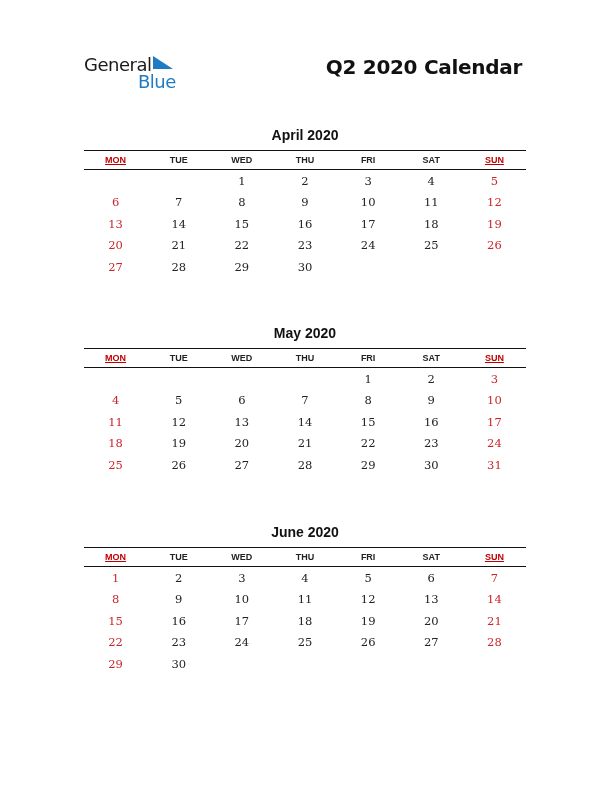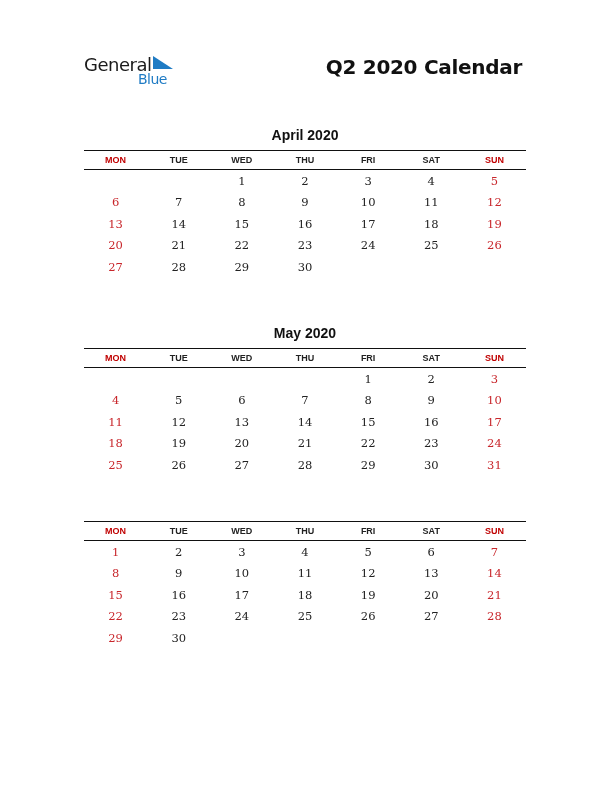--- a/index.html
+++ b/index.html
@@ -1,26 +1,26 @@
 <!DOCTYPE html>
 <html><head>
 <meta charset="utf-8">
 <style>
   html, body { margin:0; padding:0; background:#fff; }
   body { width:612px; height:792px; position:relative; overflow:hidden; font-family:"Liberation Sans", sans-serif; }
   .logo { position:absolute; left:84px; top:54px; width:95px; height:38px; }
   .logo-general { position:absolute; left:0; top:0; font-family:"DejaVu Sans", sans-serif; font-size:18px; color:#1a1a1a; letter-spacing:-0.5px; }
-  .logo-blue { position:absolute; left:54px; top:17px; font-family:"DejaVu Sans", sans-serif; font-size:14px; color:#1f7bc4; letter-spacing:-0.5px; }
+  .logo-blue { position:absolute; left:54px; top:17px; font-family:"DejaVu Sans", sans-serif; font-size:18px; color:#1f7bc4; letter-spacing:-0.5px; }
   .logo-tri { position:absolute; left:69px; top:2px; width:0; height:0; border-left:20px solid transparent; border-bottom:13px solid #1f7bc4; transform:scaleX(-1); }
   .title { position:absolute; right:90px; top:55px; font-family:"DejaVu Sans", sans-serif; font-weight:bold; font-size:20px; color:#111; letter-spacing:-0.3px; }
   .month { position:absolute; left:84px; width:442px; }
   .month-name { text-align:center; font-weight:bold; font-size:14px; color:#111; height:22px; line-height:22px; margin-bottom:4px; }
   .dow-row { display:flex; border-top:1.5px solid #111; border-bottom:1.5px solid #111; height:18px; align-items:center; }
   .dow { flex:1; text-align:center; font-weight:bold; font-size:9px; color:#222; font-family:"Liberation Sans", sans-serif; }
-  .dow.red { color:#c00000; }
+  .dow.red { color:#c00000;text-decoration:underline; }
   .grid { display:flex; flex-direction:column; }
   .week { display:flex; height:21.5px; align-items:center; }
   .day { flex:1; text-align:center; font-family:"DejaVu Serif", serif; font-size:11.5px; color:#222; }
   .day.red { color:#c8262b; }
 </style>
 </head>
 <body>
 
 <div class="logo">
   <span class="logo-general">General</span>
@@ -143,20 +143,21 @@
           <div class="day">26</div>
           <div class="day">27</div>
           <div class="day">28</div>
           <div class="day">29</div>
           <div class="day">30</div>
           <div class="day red">31</div>
         </div>
       </div>
     </div>
     <div class="month" style="top: 521px;">
+      <div class="month-name">June 2020</div>
       <div class="dow-row">
         <div class="dow red">MON</div>
         <div class="dow">TUE</div>
         <div class="dow">WED</div>
         <div class="dow">THU</div>
         <div class="dow">FRI</div>
         <div class="dow">SAT</div>
         <div class="dow red">SUN</div>
       </div>
       <div class="grid">

